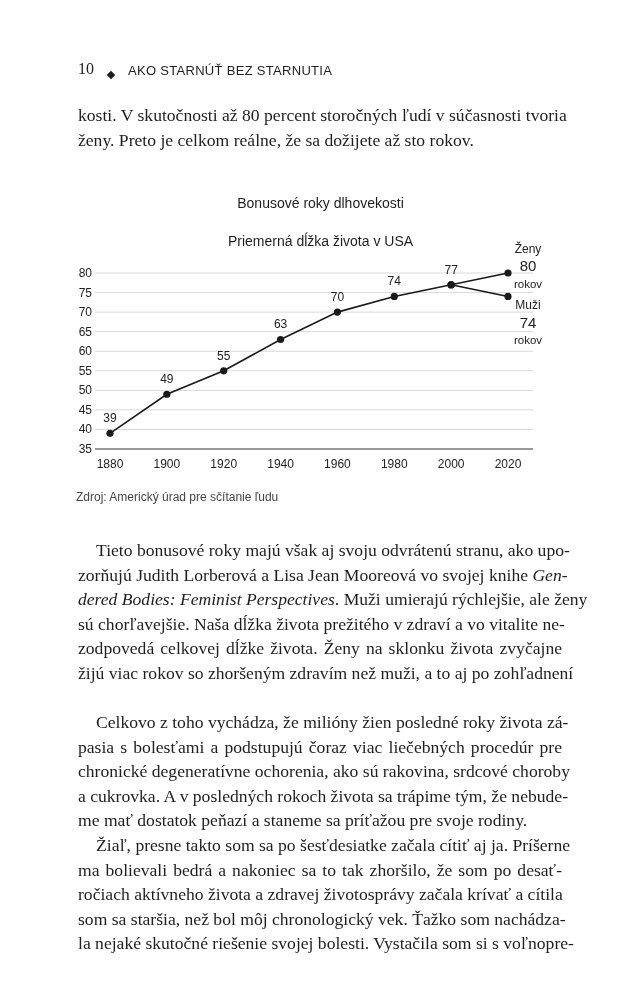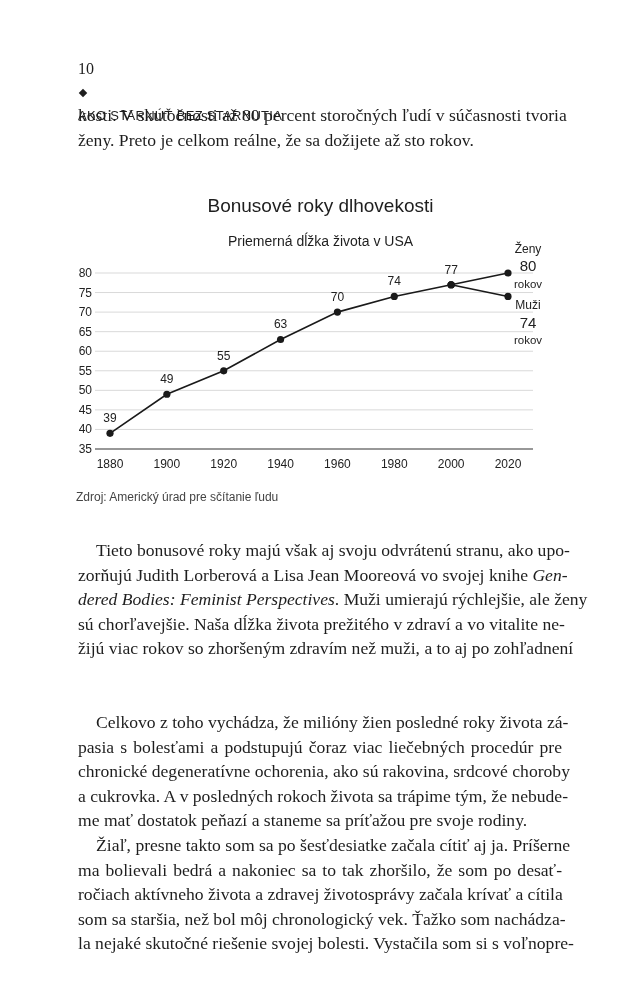--- a/index.html
+++ b/index.html
@@ -1,29 +1,29 @@
 <!DOCTYPE html>
 <html><head>
 <meta charset="utf-8">
 <style>
   html, body { margin: 0; padding: 0; background: #ffffff; }
   body { width: 641px; height: 1000px; position: relative; overflow: hidden; color: #1e1e1e; }
 
-  .running-head { position: absolute; left: 78px; top: 60px; display: flex; align-items: flex-start; gap: 12px; flex-direction: column; }
+  .running-head { position: absolute; left: 78px; top: 60px; display: flex; align-items: flex-end; gap: 12px; }
   .page-num { font-family: "Liberation Serif", serif; font-size: 16px; }
   .diamond { width: 6px; height: 6px; background: #1e1e1e; transform: rotate(45deg); margin: 0 2px; }
   .head-title { font-family: "Liberation Sans", sans-serif; font-size: 13px; letter-spacing: 0.3px; }
 
   .para { position: absolute; left: 78px; width: 484px; font-family: "Liberation Serif", serif; font-size: 17.6px; line-height: 24.6px; text-align: justify; }
   .para .line { display: block; text-align: justify; text-align-last: justify; white-space: nowrap; }
   .para .line.last { text-align-last: left; }
   .para .line.indent { text-indent: 18px; }
   .para em { font-style: italic; margin-top: 32px; }
 
-  .chart-title { position: absolute; left: 0; width: 641px; top: 195px; text-align: center; font-family: "Liberation Sans", sans-serif; font-size: 19px; }
+  .chart-title { position: absolute; left: 0; width: 641px; top: 195px; text-align: center; font-family: "Liberation Sans", sans-serif; font-size: 14px; }
   .chart-subtitle { position: absolute; left: 0; width: 641px; top: 233px; text-align: center; font-family: "Liberation Sans", sans-serif; font-size: 14px; }
   svg.chart { position: absolute; left: 0; top: 0; }
   .source { position: absolute; left: 76px; top: 490px; font-family: "Liberation Sans", sans-serif; font-size: 12px; color: #444; }
 </style>
 </head>
 <body>
 
 <div class="running-head">
   <span class="page-num">10</span>
   <span class="diamond"></span>
@@ -110,20 +110,21 @@
     </g>
 </svg>
 
 <div class="source">Zdroj: Americký úrad pre sčítanie ľudu</div>
 
 <div class="para" style="top:538px;">
   <span class="line indent"><span>Tieto bonusové roky majú však aj svoju odvrátenú stranu, ako upo-</span></span>
   <span class="line"><span>zorňujú Judith Lorberová a Lisa Jean Mooreová vo svojej knihe </span><em>Gen-</em></span>
   <span class="line"><em>dered Bodies: Feminist Perspectives</em><span>. Muži umierajú rýchlejšie, ale ženy</span></span>
   <span class="line"><span>sú chorľavejšie. Naša dĺžka života prežitého v zdraví a vo vitalite ne-</span></span>
+  <span class="line"><span>zodpovedá celkovej dĺžke života. Ženy na sklonku života zvyčajne</span></span>
   <span class="line"><span>žijú viac rokov so zhoršeným zdravím než muži, a to aj po zohľadnení</span></span>
 </div>
 
 <div class="para" style="top:710px;">
   <span class="line indent">Celkovo z toho vychádza, že milióny žien posledné roky života zá-</span>
   <span class="line">pasia s bolesťami a podstupujú čoraz viac liečebných procedúr pre</span>
   <span class="line">chronické degeneratívne ochorenia, ako sú rakovina, srdcové choroby</span>
   <span class="line">a cukrovka. A v posledných rokoch života sa trápime tým, že nebude-</span>
   <span class="line last">me mať dostatok peňazí a staneme sa príťažou pre svoje rodiny.</span>
 </div>

